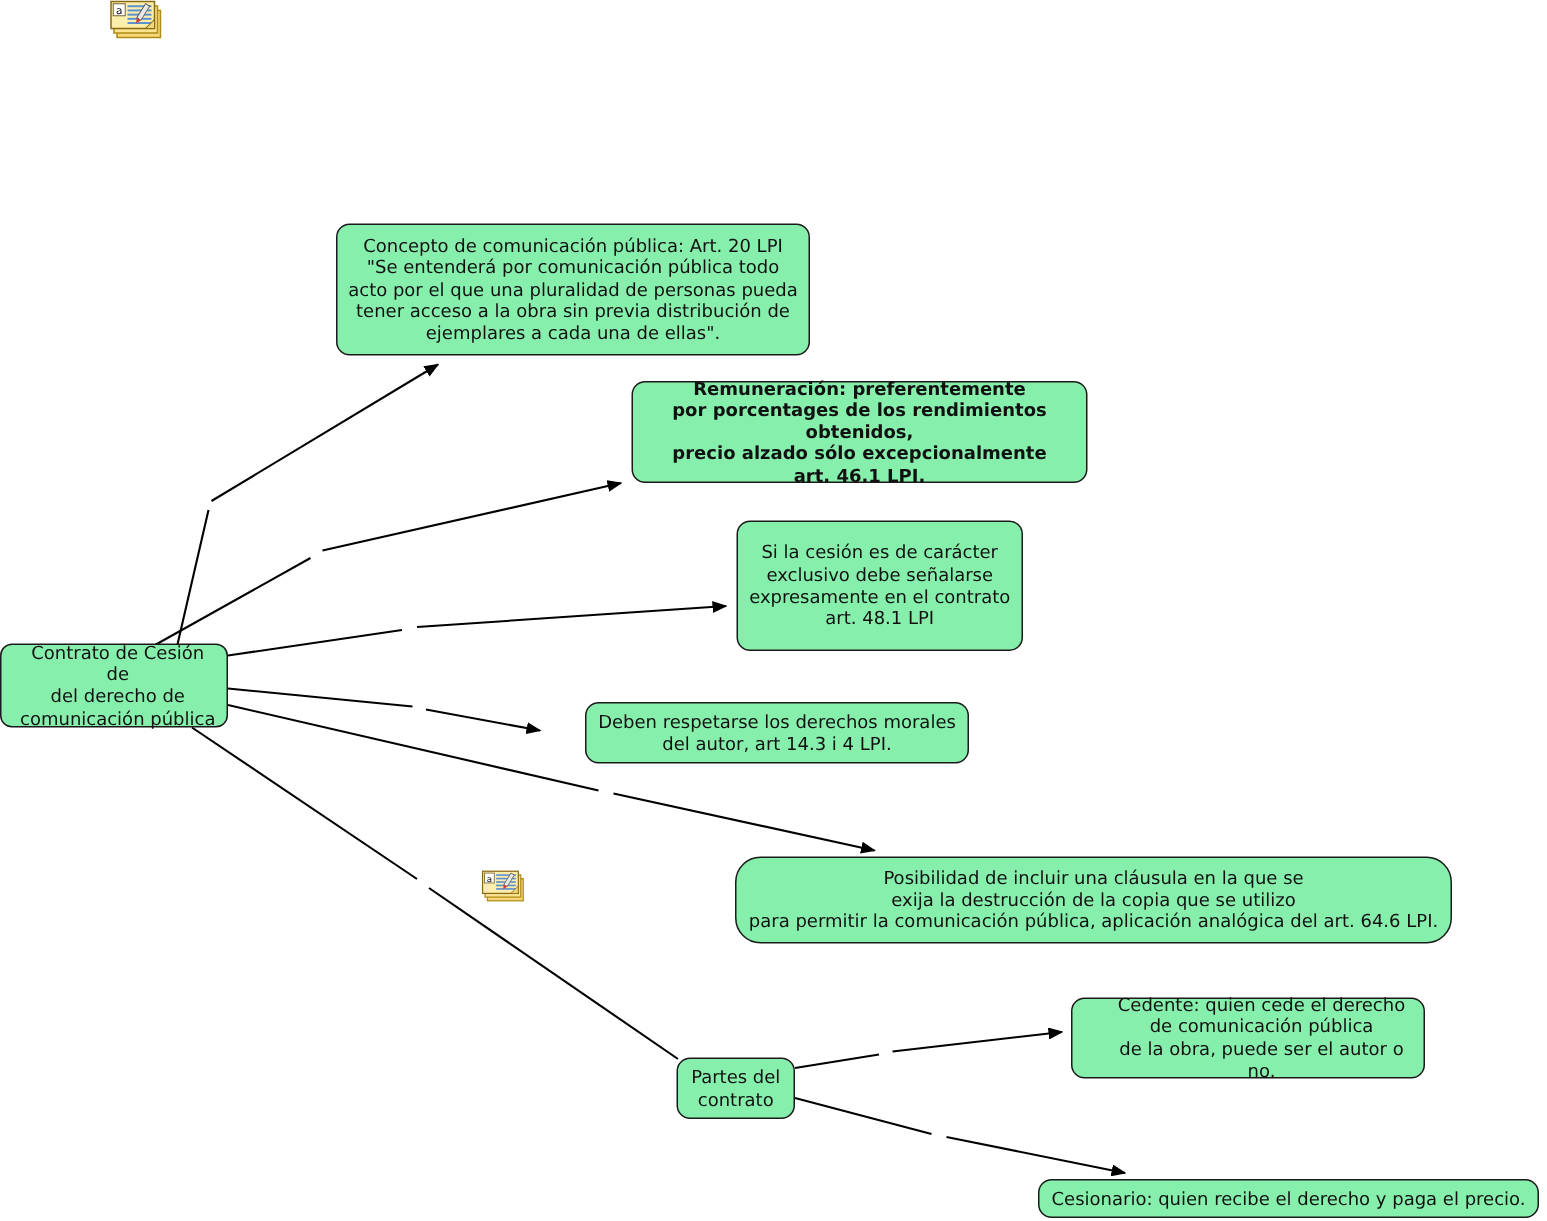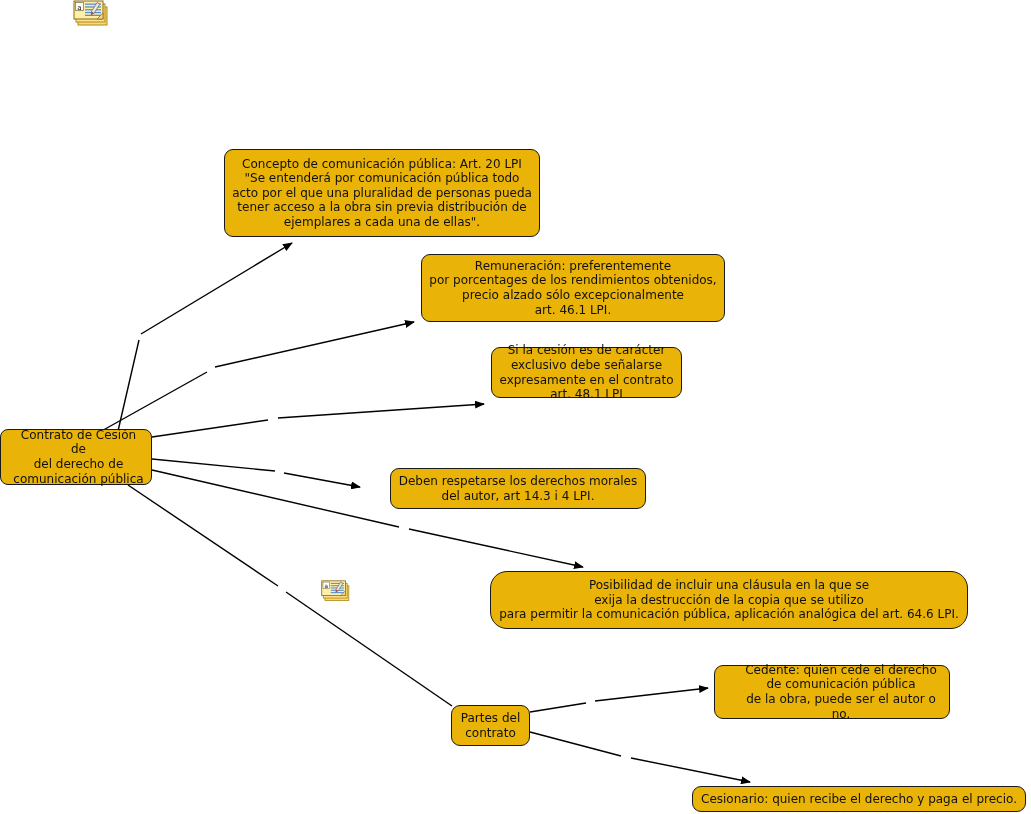--- a/index.html
+++ b/index.html
@@ -24,21 +24,21 @@
     position: absolute;
     left: 0;
     top: 0;
     width: 1031px;
     height: 814px;
     pointer-events: none;
   }
   .node {
     position: absolute;
     box-sizing: border-box;
-    background: #eab308;
+    background: #86efac;
     border: 1px solid #1a1a1a;
     border-radius: 9px;
     color: #111111;
     font-size: 12px;
     line-height: 14.6px;
     text-align: center;
     display: flex;
     align-items: center;
     justify-content: center;
     white-space: pre-line;
@@ -112,26 +112,26 @@
   <div class="node node-root" style="left:0px; top:429px; width:152px; height:56px;">Contrato de Cesión de
 del derecho de
 comunicación pública</div>
 
   <div class="node" style="left:224px; top:149px; width:316px; height:88px;">Concepto de comunicación pública: Art. 20 LPI
 "Se entenderá por comunicación pública todo
 acto por el que una pluralidad de personas pueda
 tener acceso a la obra sin previa distribución de
 ejemplares a cada una de ellas".</div>
 
-  <div class="node" style="left:421px; top:254px; width:304px; height:68px;">Remuneración: preferentemente
+  <div class="node" style="left:421px; top:254px; width:304px; height:68px;font-weight:bold;">Remuneración: preferentemente
 por porcentages de los rendimientos obtenidos,
 precio alzado sólo excepcionalmente
 art. 46.1 LPI.</div>
 
-  <div class="node" style="left:491px; top:347px; width:191px; height:51px;">Si la cesión es de carácter
+  <div class="node" style="left:491px; top:347px; width:191px; height:87px;">Si la cesión es de carácter
 exclusivo debe señalarse
 expresamente en el contrato
 art. 48.1 LPI</div>
 
   <div class="node" style="left:366px; top:468px; width:256px; height:41px;margin-left:24px;">Deben respetarse los derechos morales
 del autor, art 14.3 i 4 LPI.</div>
 
   <div class="node" style="left:490px; top:571px; width:478px; height:58px;border-radius:17px;">Posibilidad de incluir una cláusula en la que se
 exija la destrucción de la copia que se utilizo
 para permitir la comunicación pública, aplicación analógica del art. 64.6 LPI.</div>

